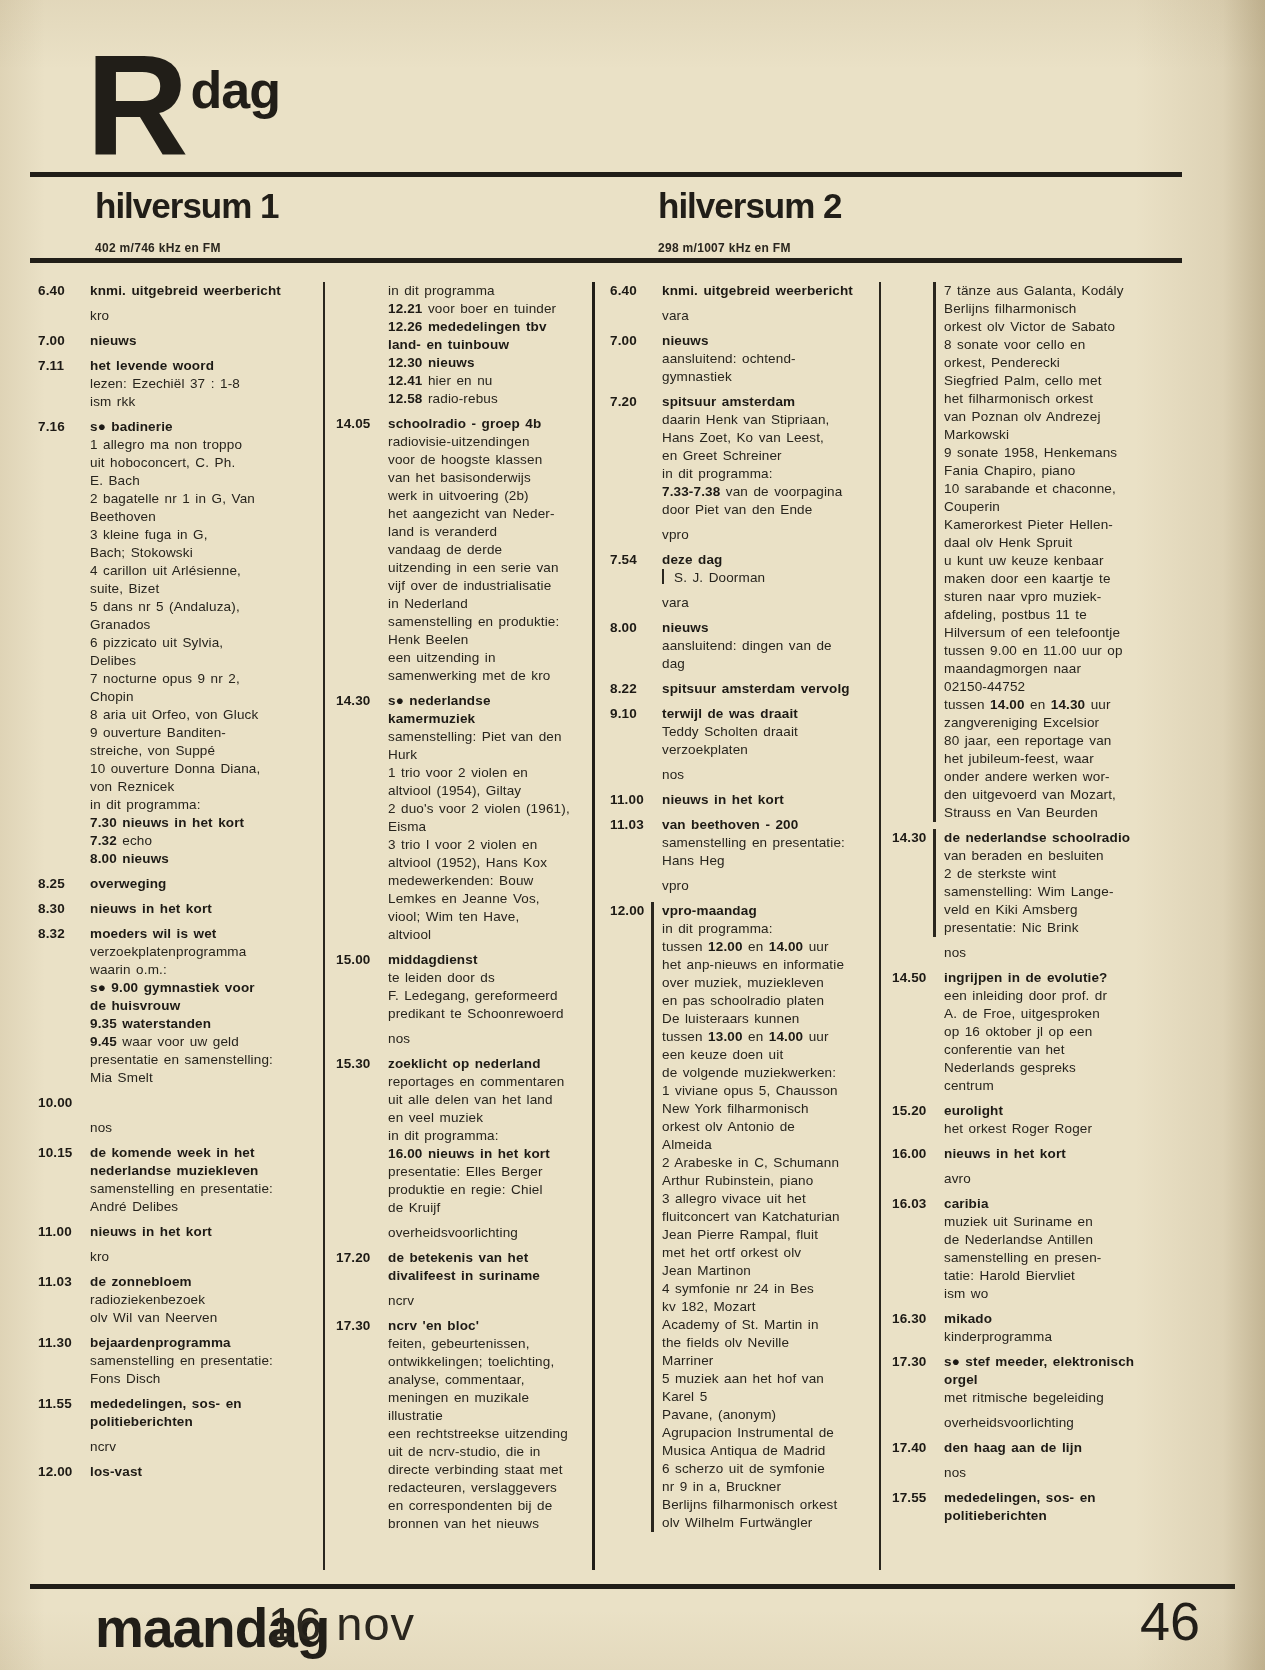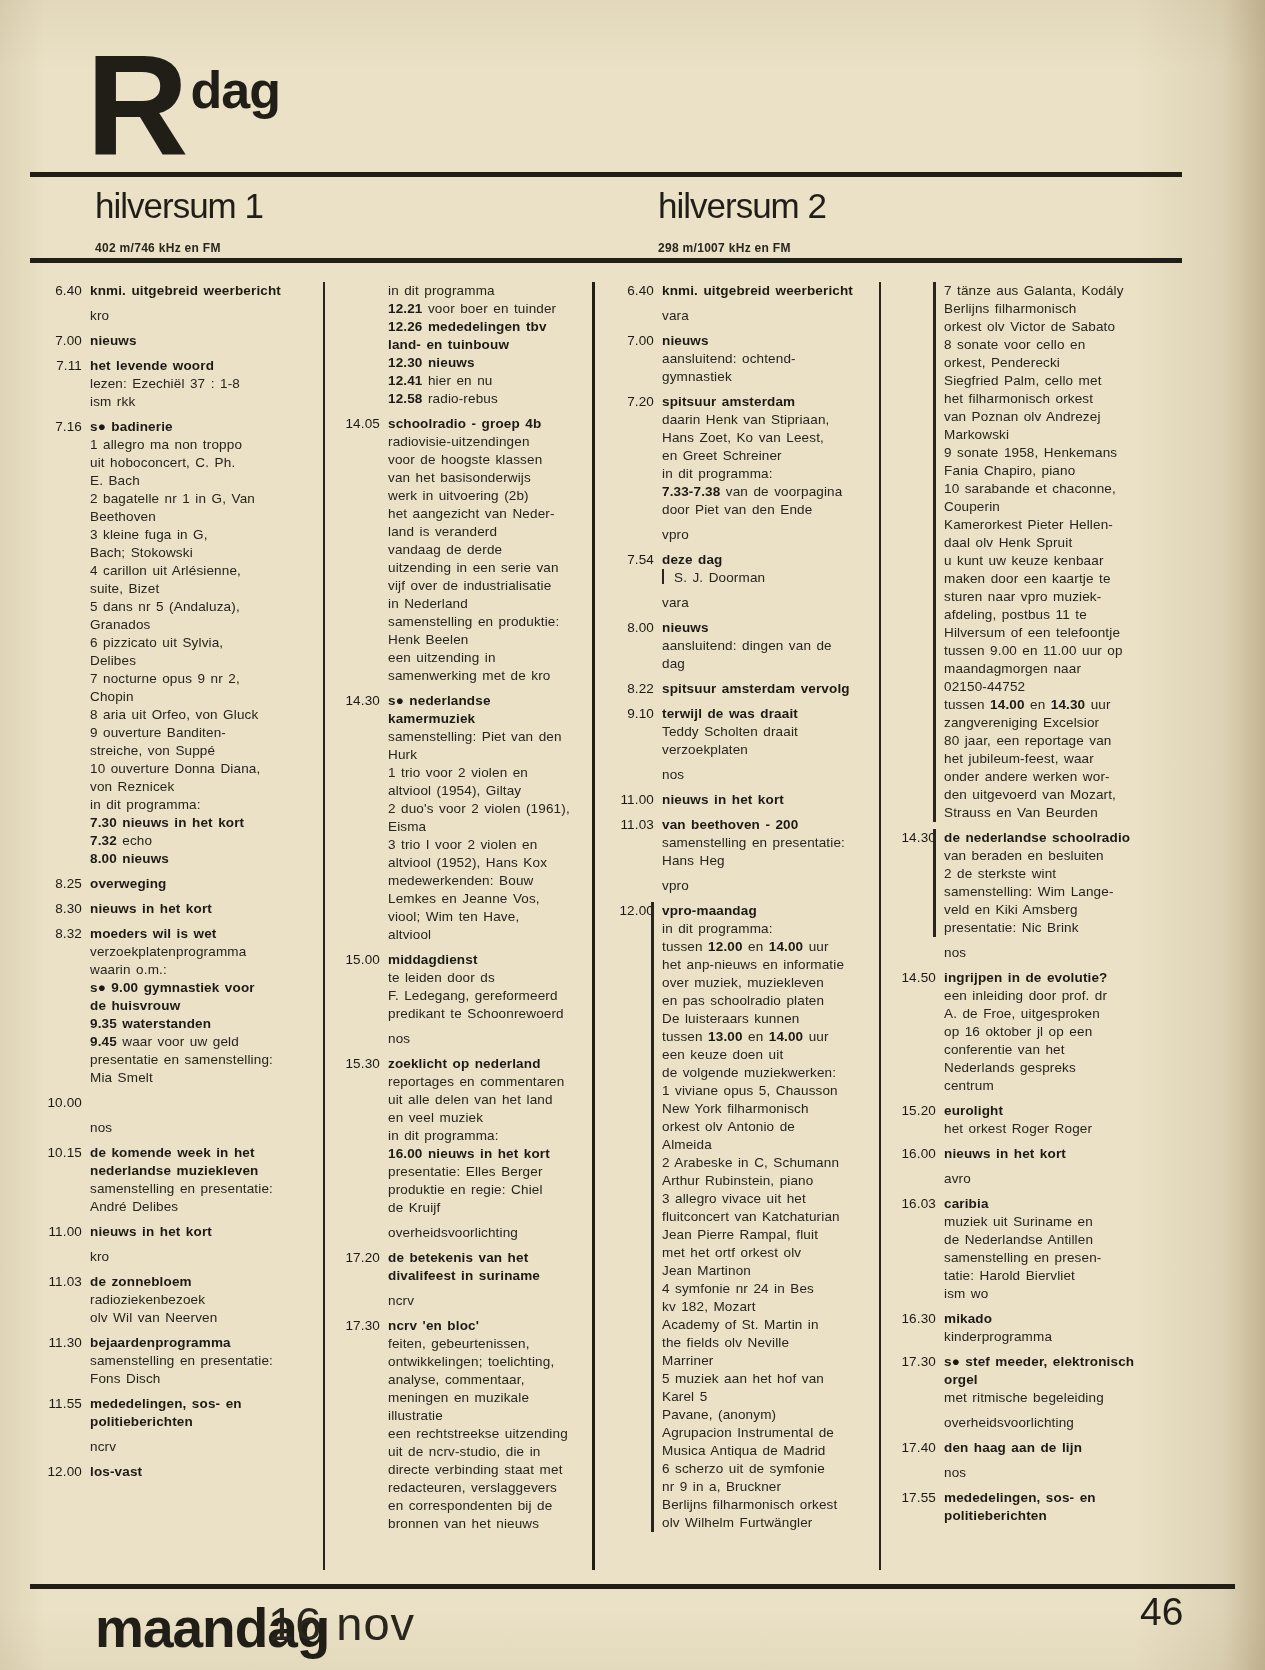--- a/index.html
+++ b/index.html
@@ -29,46 +29,46 @@
     letter-spacing:-1px;
   }
   .rule{position:absolute;background:#211e18;}
   .rule-top{left:30px;top:172px;width:1152px;height:5px;}
   .rule-mid{left:30px;top:258px;width:1152px;height:5px;}
   .rule-bottom{left:30px;top:1584px;width:1205px;height:5px;}
 
   .station{position:absolute;top:188px;}
   .station-1{left:95px;}
   .station-2{left:658px;}
-  .station-name{font-size:35px;font-weight:normal;letter-spacing:-1px;color:#211e18;line-height:1.0;}
+  .station-name{font-size:35px;font-weight:bold;letter-spacing:-1px;color:#211e18;line-height:1.0;}
   .station-freq{font-size:12px;font-weight:bold;color:#2a261e;margin-top:18px;letter-spacing:.3px;}
 
   .cols{position:absolute;left:0;top:278px;width:1265px;height:1300px;}
   .col{position:absolute;top:4px;font-size:13.5px;line-height:18px;letter-spacing:.15px;word-spacing:1.5px;}
   .col-1{left:38px;width:287px;}
   .col-2{left:336px;width:254px;}
   .col-3{left:610px;width:266px;}
   .col-4{left:892px;width:290px;}
   .vdiv{position:absolute;top:4px;height:1288px;background:#2a261e;}
   .vdiv-1{left:323px;width:2px;}
   .vdiv-2{left:592px;width:3px;background:#211e18;}
   .vdiv-3{left:879px;width:2px;}
 
   .entry{display:flex;margin-bottom:7px;}
-  .time{width:44px;min-width:44px;text-align:right;font-weight:normal;margin-right:8px;color:#1d1a15;}
+  .time{width:44px;min-width:44px;text-align:left;font-weight:bold;margin-right:8px;color:#1d1a15;}
   .body{flex:1;}
   .body.bar{border-left:3px solid #2a261e;padding-left:8px;margin-left:-11px;}
   .line{white-space:nowrap;}
   .b{font-weight:bold;color:#1d1a15;}
   .vbar{display:inline-block;width:2px;height:15px;background:#2a261e;margin-right:10px;vertical-align:-2px;}
 
   footer{position:absolute;left:0;top:1596px;width:1265px;}
   .f-day{position:absolute;left:95px;font-size:55px;font-weight:bold;letter-spacing:-1px;color:#211e18;}
   .f-date{position:absolute;left:268px;font-size:47px;font-weight:400;color:#2a261e;letter-spacing:1px;}
-  .f-page{position:absolute;left:1140px;top:-6px;font-size:39px;font-weight:400;color:#211e18;}
+  .f-page{position:absolute;left:1140px;top:-6px;font-size:54px;font-weight:400;color:#211e18;}
 </style>
 </head>
 <body>
 
 <div class="page">
 
   <div class="logo">
     <span class="logo-r">R</span>
     <span class="logo-dag">dag</span>
   </div>

